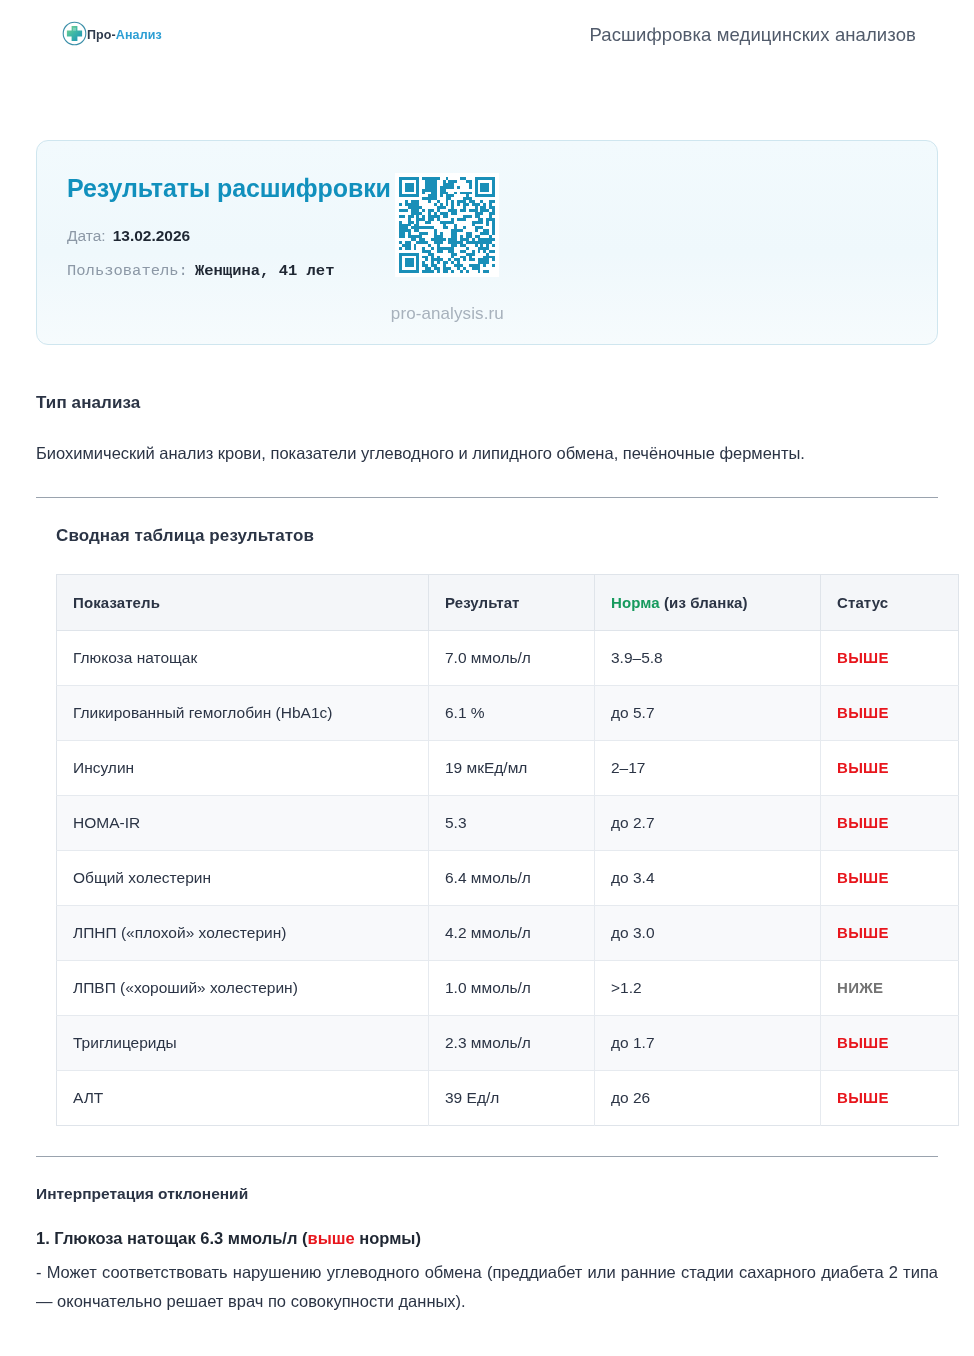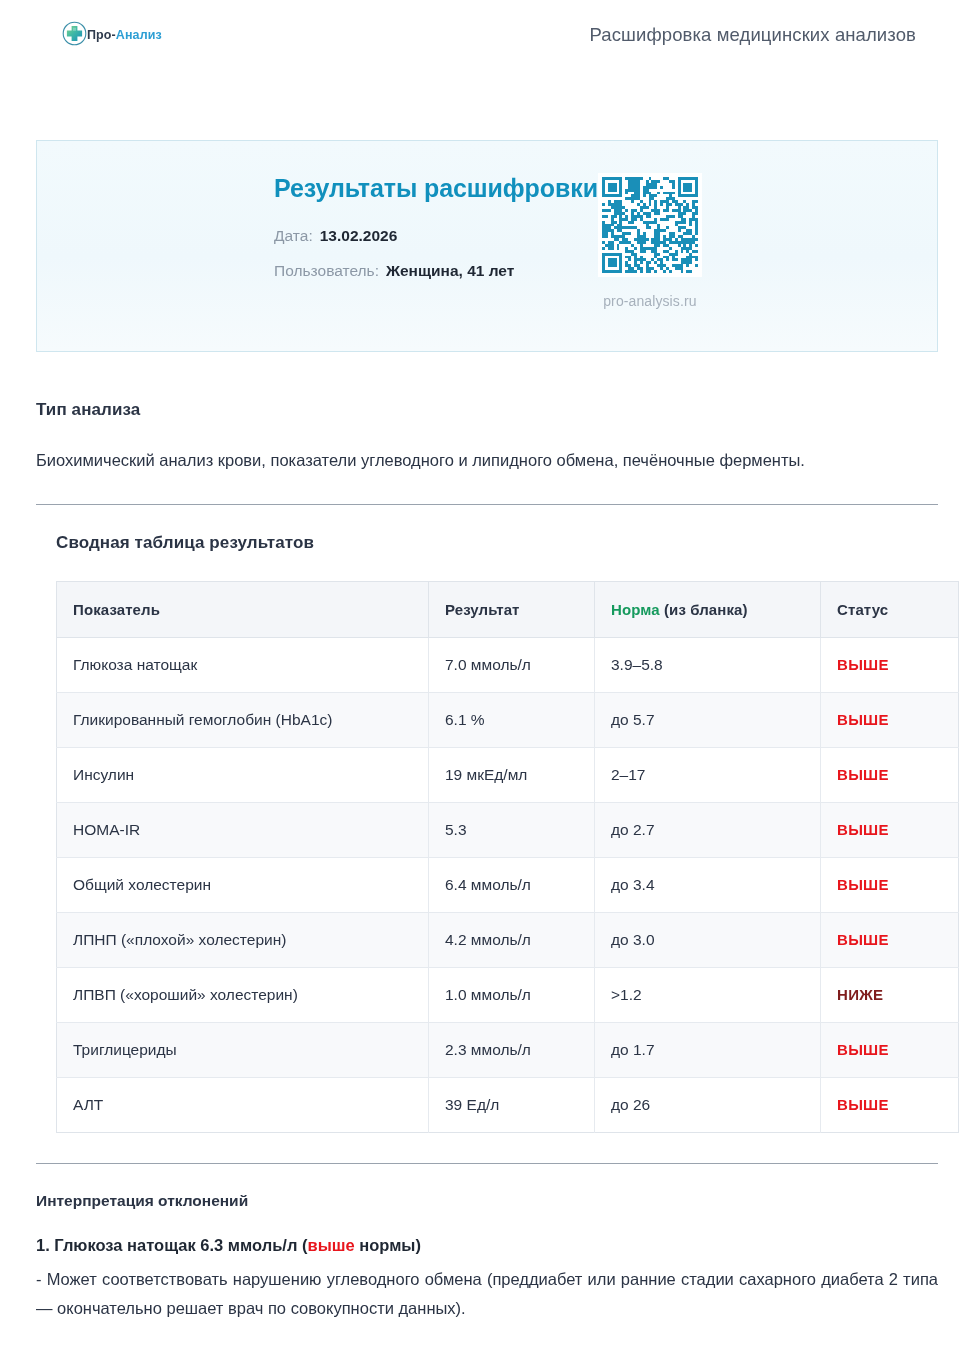--- a/index.html
+++ b/index.html
@@ -55,45 +55,45 @@
     color: #515b6b;
     letter-spacing: .1px;
     white-space: nowrap;
   }
 
   
   .summary-card {
     position: relative;
     margin-top: 70px;
     border: 1px solid #cfe6ef;
-    border-radius: 0;
+    border-radius: 12px;
     background: linear-gradient(180deg, #f2fafd 0%, #eff8fc 55%, #f6fbfd 100%);
-    padding: 30px 28px 42px 30px;
+    padding: 30px 28px 20px 30px;
     min-height: 186px;
     display: flex;
-    justify-content: center;
+    justify-content: flex-start;
   }
 
   .card-left { padding-top: 3px; }
 
   .card-title {
     font-size: 25px;
     font-weight: 700;
     color: #1190bd;
     letter-spacing: -.1px;
     margin-bottom: 24px;
   }
 
   .meta-row {
     font-size: 15.5px;
     margin-bottom: 17px;
     color: #8c98a6;
     white-space: nowrap;
   }
-  .meta-row:last-child { margin-bottom: 0; }
+  .meta-row:last-child { margin-bottom: 0; font-family: Liberation Mono, monospace; }
   .meta-label { color: #8c98a6; }
   .meta-value {
     color: #1f2733;
     font-weight: 700;
     margin-left: 7px;
   }
 
   .card-right {
     display: flex;
     flex-direction: column;
@@ -103,22 +103,22 @@
 
   .qr-wrap {
     width: 104px;
     height: 104px;
     background: #ffffff;
     padding: 4px;
   }
   .qr-wrap svg { display: block; }
 
   .qr-caption {
-    margin-top: 16px;
-    font-size: 14px;
+    margin-top: 27px;
+    font-size: 17px;
     color: #a7b1bc;
     letter-spacing: .1px;
   }
 
   
   .section { margin-top: 0; }
 
   .section-heading {
     font-size: 17px;
     font-weight: 700;
@@ -195,21 +195,21 @@
 
   .summary-table tbody tr:nth-child(even) { background: #f8f9fb; }
   .summary-table tbody tr:nth-child(odd)  { background: #ffffff; }
 
   .status {
     font-weight: 700;
     font-size: 15px;
     letter-spacing: .3px;
   }
   .status.high { color: #e8161d; }
-  .status.low  { color: #7f1d1d; }
+  .status.low  { color: #737373; }
 
   
   .interp-heading {
     font-size: 15.5px;
     font-weight: 700;
     color: #2b3445;
     margin-top: 18px;
   }
 
   .finding { margin-top: 26px; }

